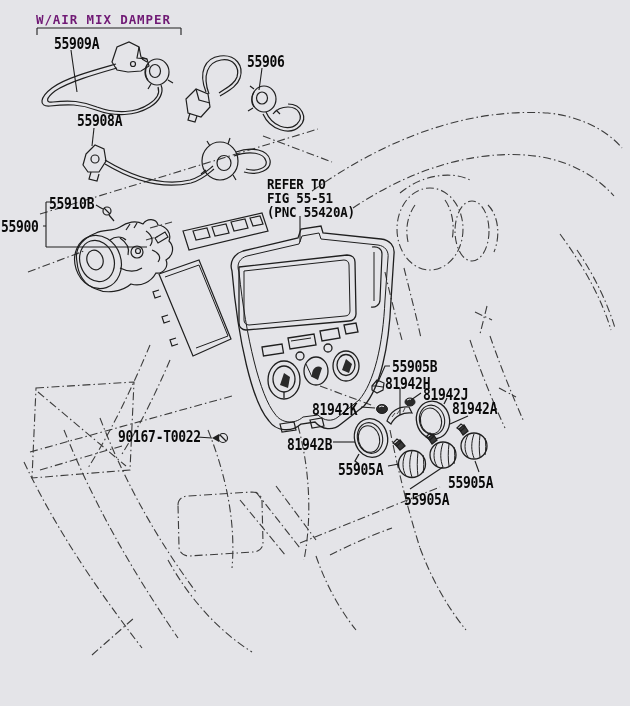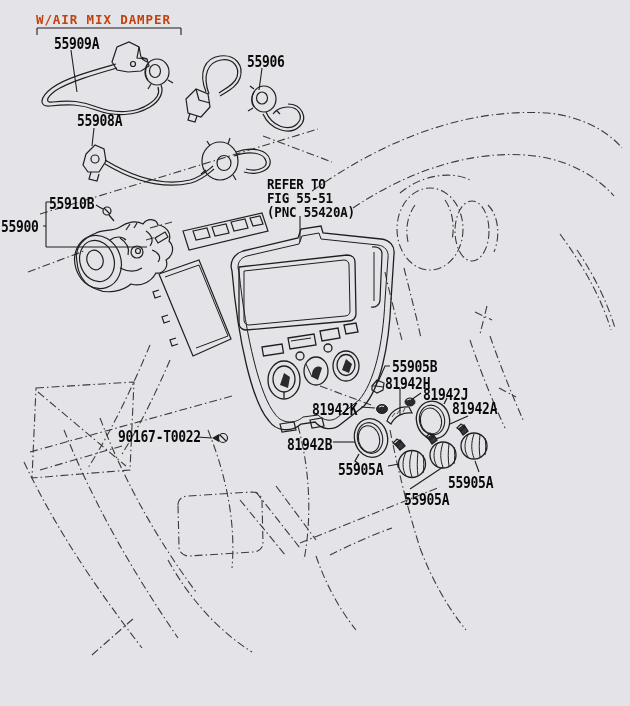--- a/index.html
+++ b/index.html
@@ -21,21 +21,21 @@
     transform:scaleY(1.18);
     transform-origin:top left;
     white-space:nowrap;
     line-height:13px;
   }
   .hdr{
     position:absolute;
     font-weight:700;
     font-size:12.5px;
     letter-spacing:0.9px;
-    color:#c2410c;
+    color:#701a75;
     white-space:nowrap;
   }
   .note{
     position:absolute;
     font-weight:700;
     font-size:12.5px;
     letter-spacing:-0.2px;
     color:#0a0a0a;
     line-height:13px;
     transform:scaleY(1.08);

